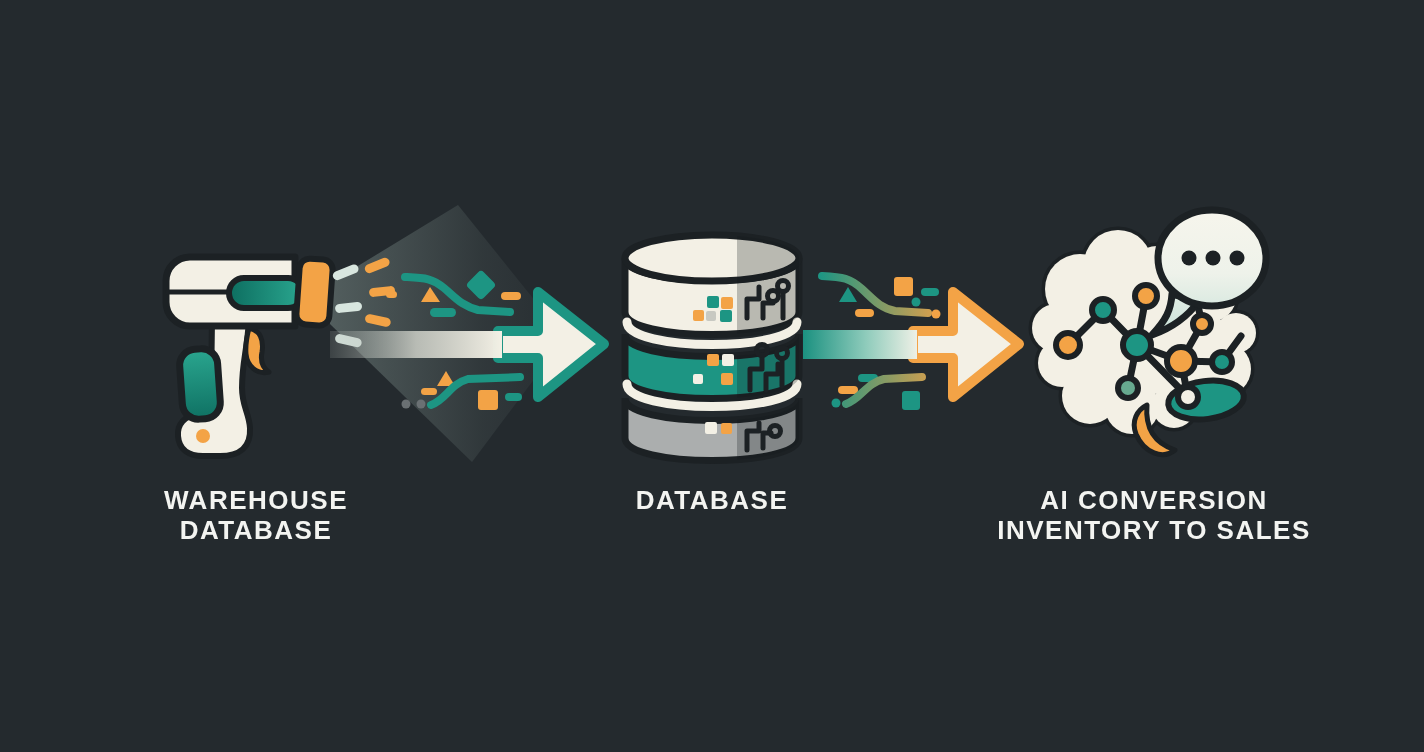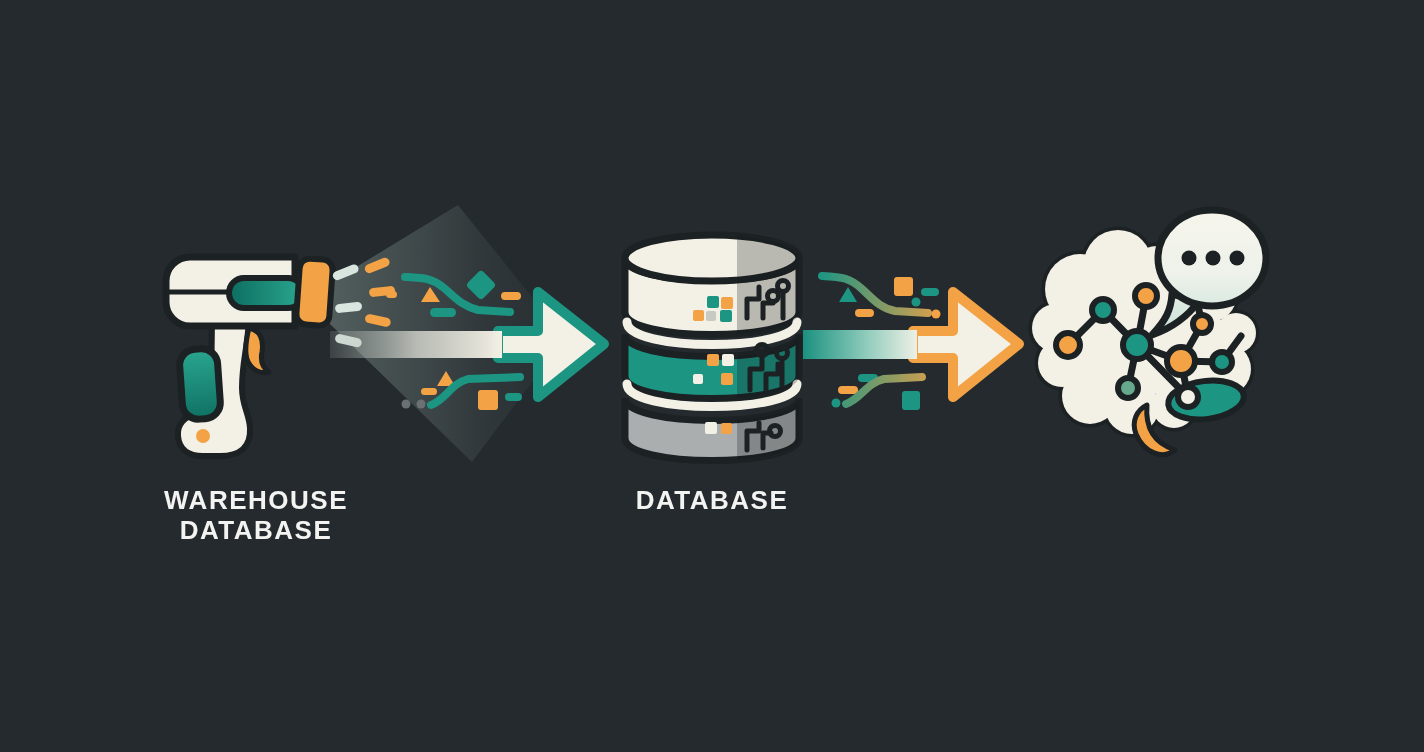--- a/index.html
+++ b/index.html
@@ -250,14 +250,18 @@
   </g>
 </svg>
 
 <div class="step-label" style="left:106px;top:485px;width:300px;">
   <span>WAREHOUSE</span>
   <span>DATABASE</span>
 </div>
 <div class="step-label" style="left:562px;top:485px;width:300px;">
   <span>DATABASE</span>
 </div>
+<div class="step-label" style="left:984px;top:485px;width:340px;">
+  <span>AI CONVERSION</span>
+  <span>INVENTORY TO SALES</span>
+</div>
 
 </div>
 
 </body></html>

